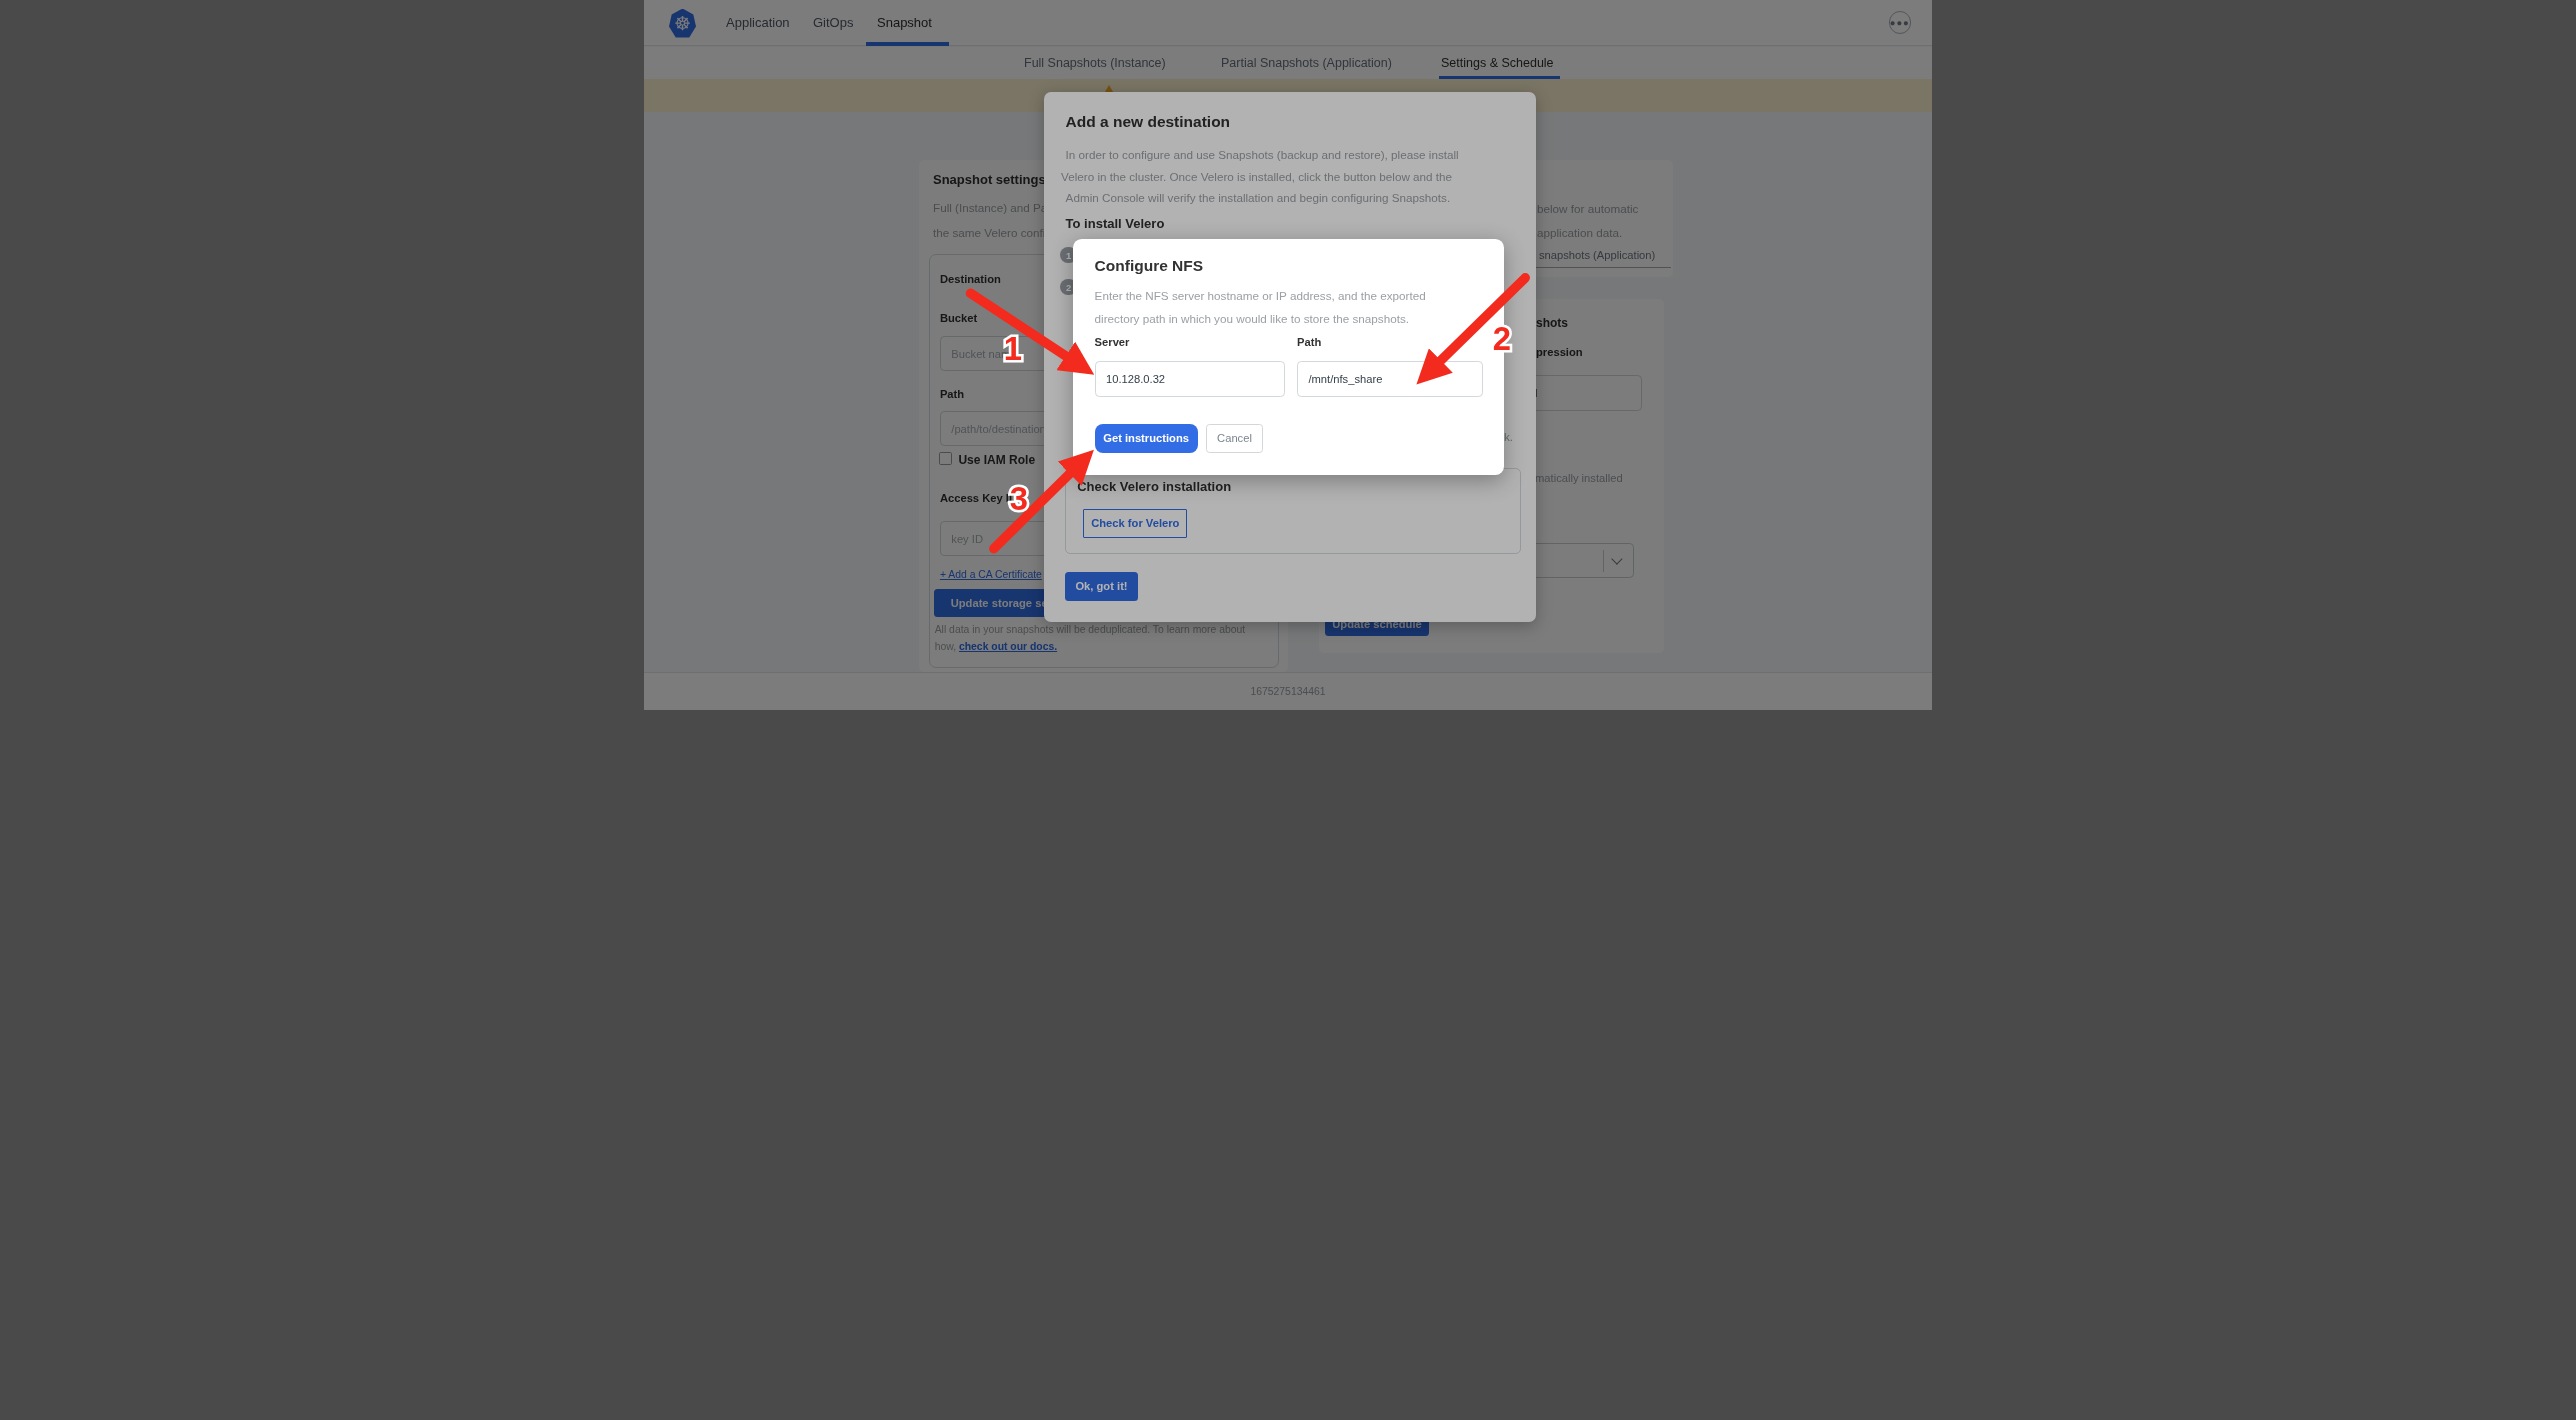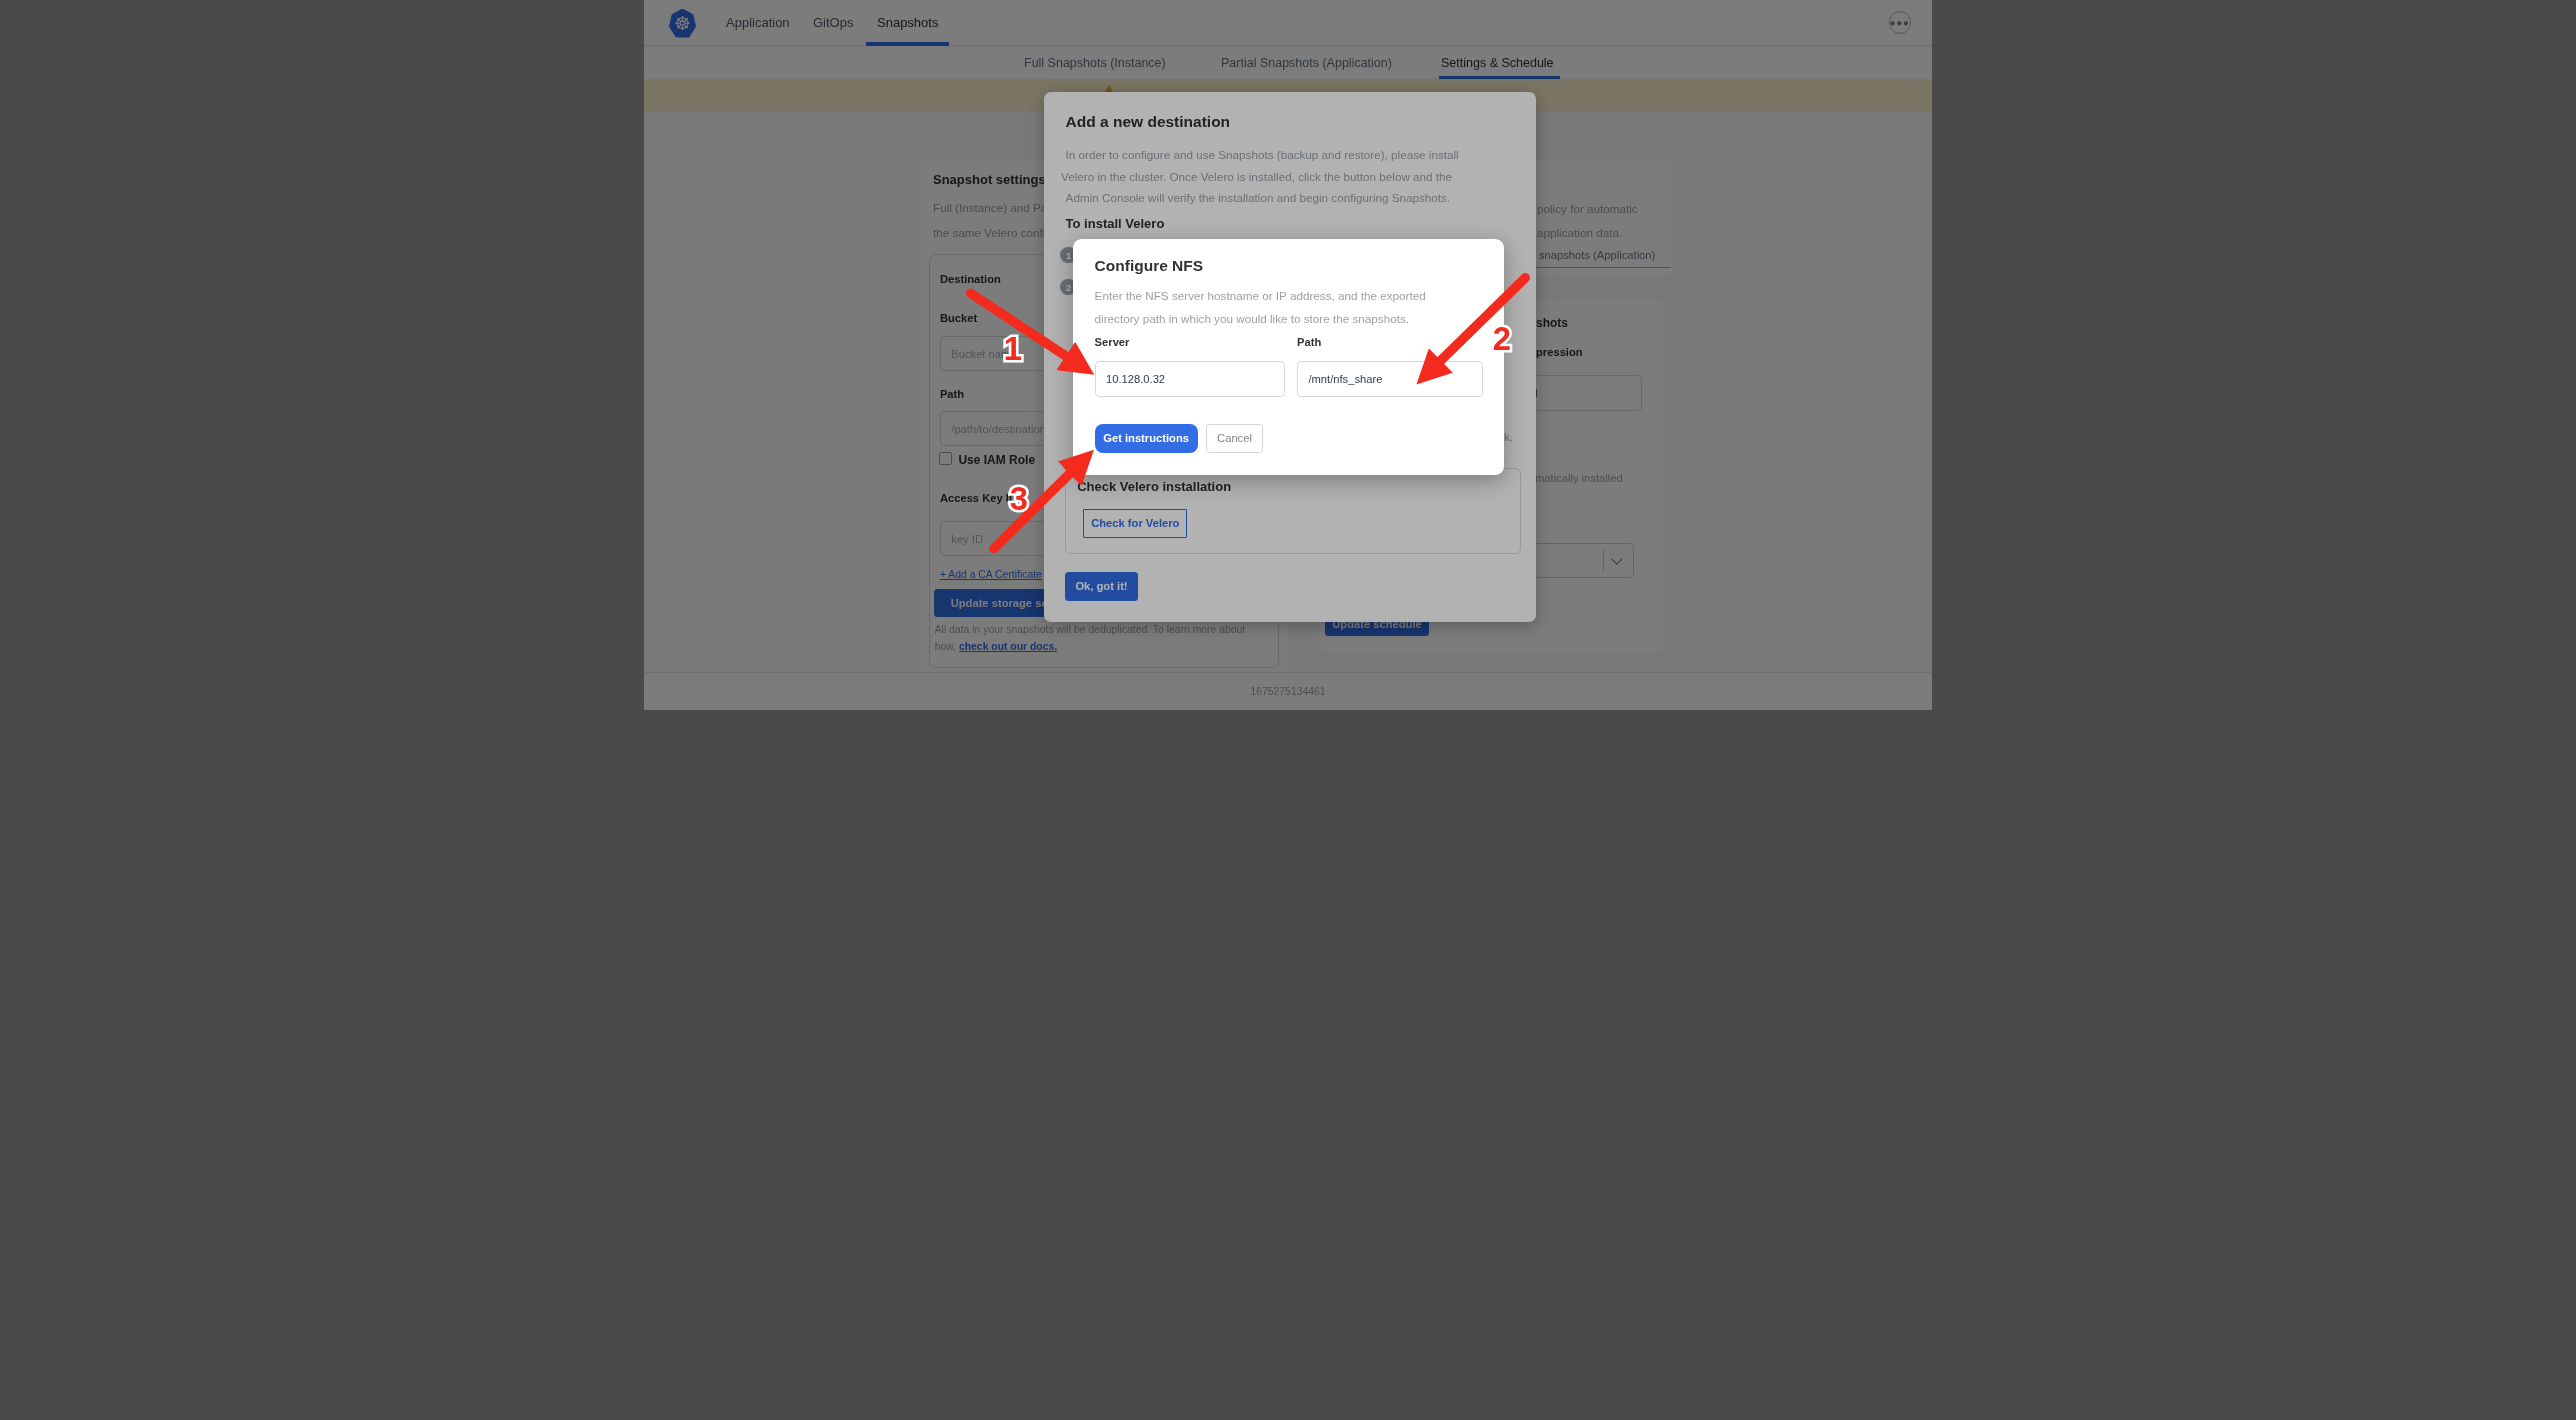--- a/index.html
+++ b/index.html
@@ -48,21 +48,21 @@
 </style>
 </head>
 <body>
 
 <div id="stage">
 
   <div id="topnav">
     <div class="k8slogo">☸</div>
     <div class="navtab" style="left:82px;">Application</div>
     <div class="navtab" style="left:169px;">GitOps</div>
-    <div class="navtab active" style="left:233px;">Snapshots</div>
+    <div class="navtab active" style="left:233px;">Snapshot</div>
     <div id="nav-underline"></div>
     <div class="menucircle">●●●</div>
   </div>
 
   <div id="subnav">
     <div class="subtab" style="left:380px;">Full Snapshots (Instance)</div>
     <div class="subtab" style="left:577px;">Partial Snapshots (Application)</div>
     <div class="subtab active" style="left:797px;">Settings &amp; Schedule</div>
     <div id="subnav-underline"></div>
   </div>
@@ -86,21 +86,21 @@
       <div class="abs h-dark" style="left:9.5px;top:237px;font-size:11.2px;white-space:nowrap;">Access Key ID</div>
       <input class="field" style="left: 9.5px; top: 266px; width: 199px; height: 35px;" placeholder="key ID">
       <div class="abs link" style="left:9.5px;top:314px;font-size:10.4px;">+ Add a CA Certificate</div>
       <button class="btn-blue" style="left:3.5px;top:334px;width:161px;height:28px;">Update storage settings</button>
       <div class="abs p-gray" style="left:4.3px;top:369px;font-size:10.4px;white-space:nowrap;">All data in your snapshots will be deduplicated. To learn more about</div>
       <div class="abs" style="left:4.3px;top:386px;font-size:10.4px;white-space:nowrap;"><span class="p-gray">how, </span><span class="link" style="font-weight:bold;">check out our docs.</span></div>
     </div>
   </div>
 
   <div class="card" style="left:734px;top:160px;width:295px;height:117px;">
-    <div class="abs p-gray" style="left:159px;top:42px;font-size:11.7px;white-space:nowrap;">policy for automatic</div>
+    <div class="abs p-gray" style="left:159px;top:42px;font-size:11.7px;white-space:nowrap;">below for automatic</div>
     <div class="abs p-gray" style="left:159px;top:66px;font-size:11.7px;white-space:nowrap;">application data.</div>
     <div class="abs" style="left:161px;top:89px;font-size:11.2px;color:#6d7781;white-space:nowrap;">snapshots (Application)</div>
     <div class="abs" style="left:155px;top:107px;width:138px;height:0.9px;background:#a7adb2;"></div>
   </div>
 
   <div class="card" style="left:675px;top:299px;width:345px;height:354px;">
     <div class="abs h-dark" style="left:217px;top:17.3px;font-size:12px;">shots</div>
     <div class="abs h-dark" style="left:217px;top:47px;font-size:11.2px;">pression</div>
     <div class="field" style="left:181px;top:76px;width:142px;height:36px;line-height:35px;"><span>MON</span></div>
     <div class="abs p-gray" style="left:216px;top:173px;font-size:11.2px;white-space:nowrap;">matically installed</div>

